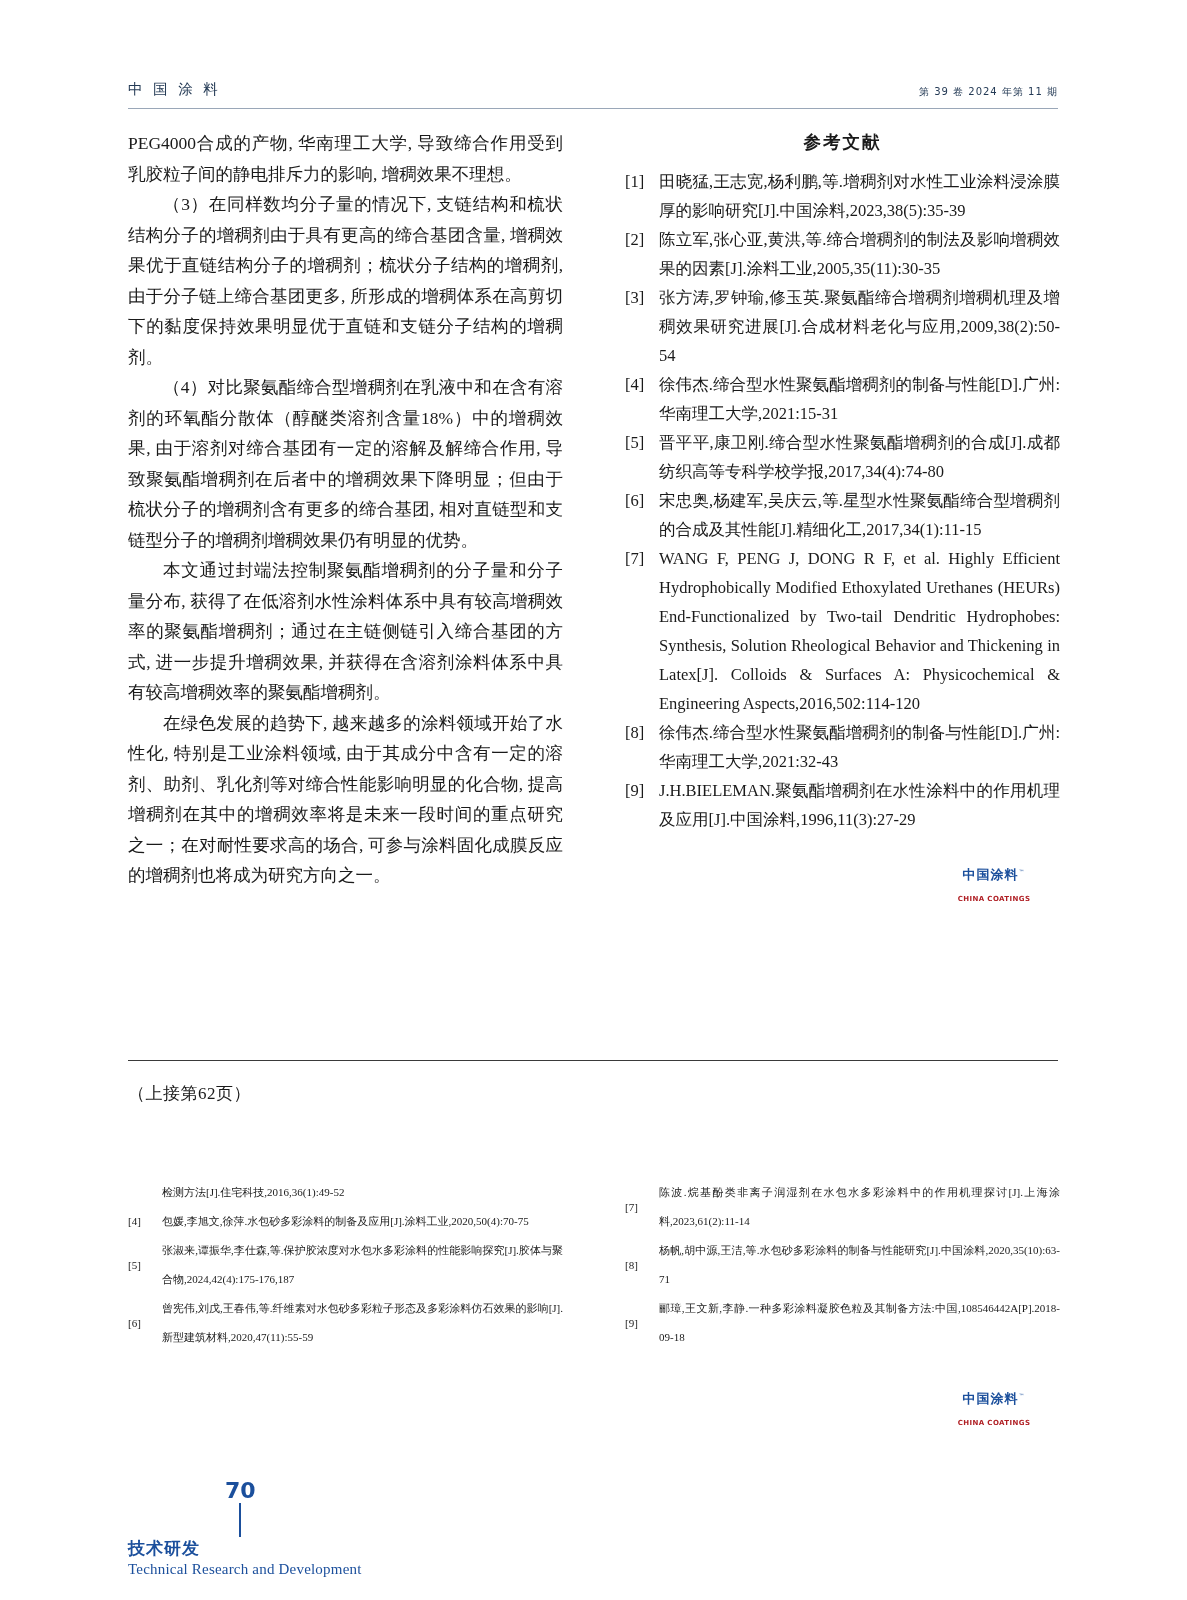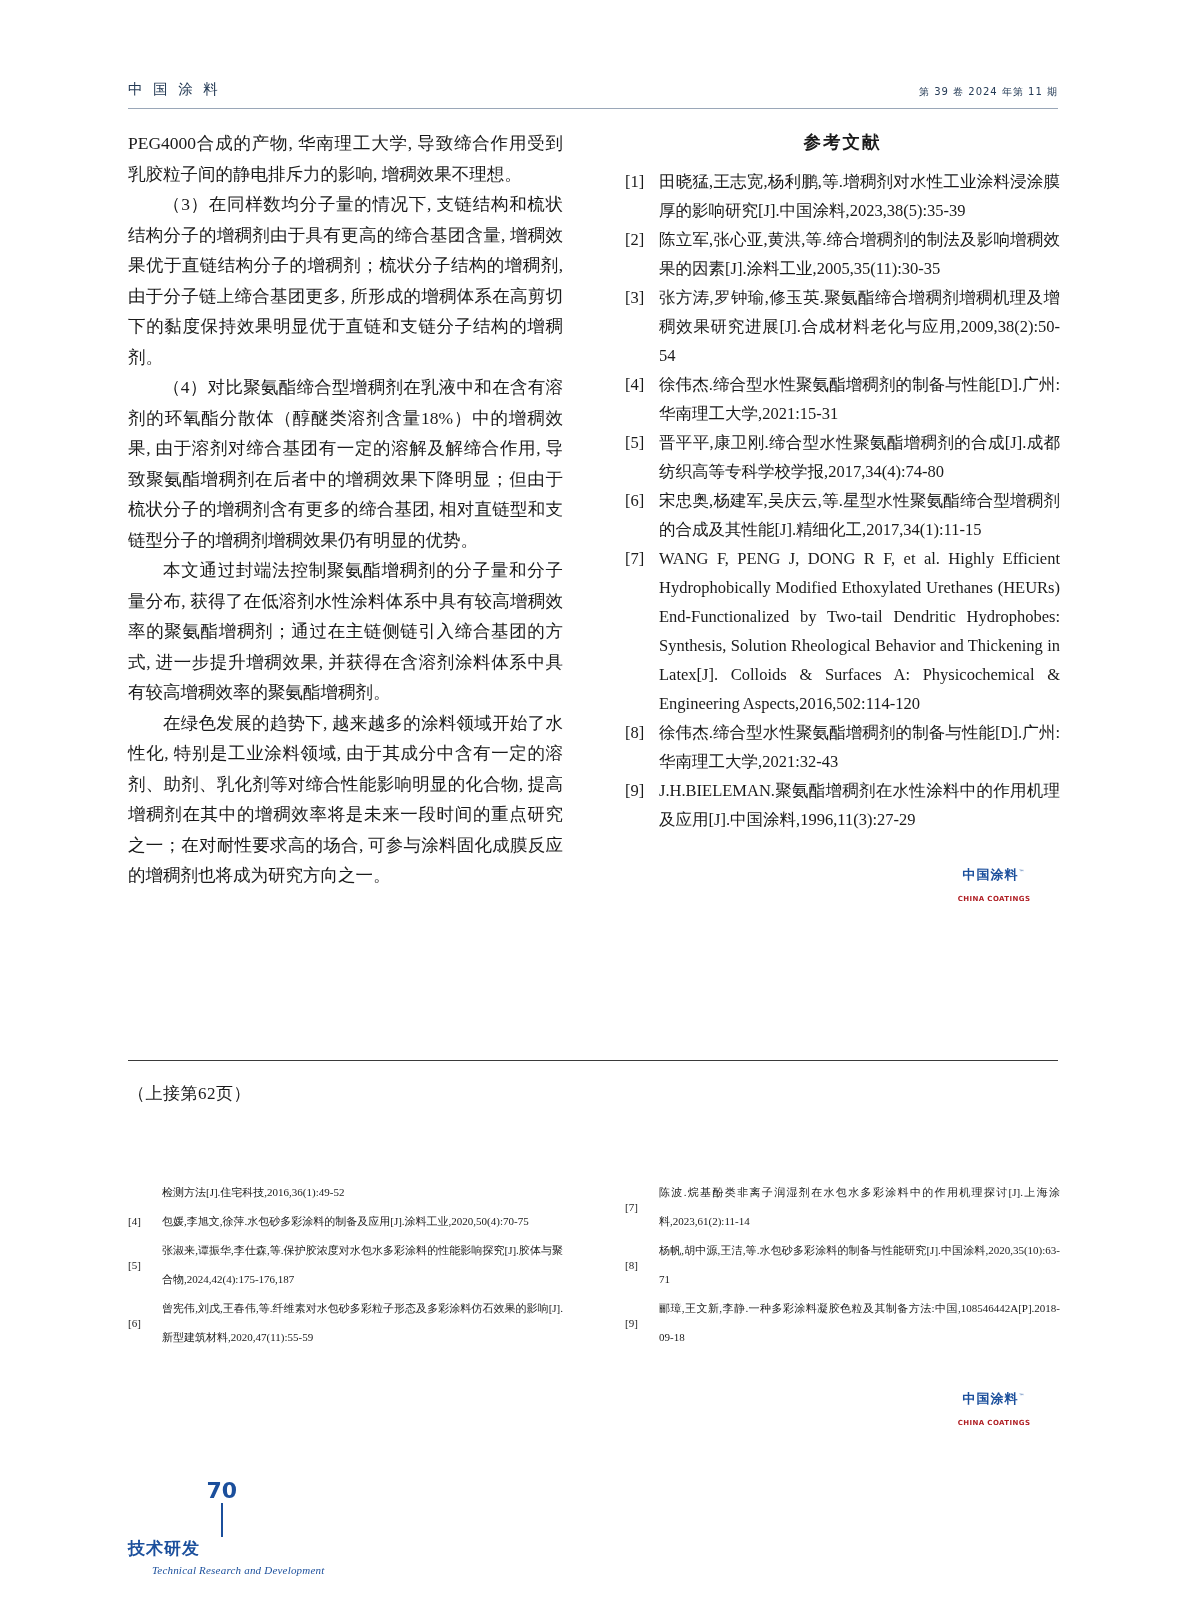--- a/index.html
+++ b/index.html
@@ -208,25 +208,23 @@
   }
   .footer .ftext .zh {
     font-family: "DejaVu Sans", sans-serif;
     font-size: 17px;
     font-weight: bold;
     color: #1b4f9c;
     letter-spacing: 1px;
   }
   .footer .ftext .en {
     font-family: "Liberation Serif", serif;
-    font-style: italic;
-    font-size: 11px;
+    font-size: 15px;
     color: #1b4f9c;
     letter-spacing: 0.2px;
-    margin-left: 24px;
   }
 </style>
 </head>
 <body>
 
 <div class="page">
 
   <div class="runhead">
     <span class="left">中 国 涂 料</span>
     <span class="right">第 39 卷    2024 年第 11 期</span>

